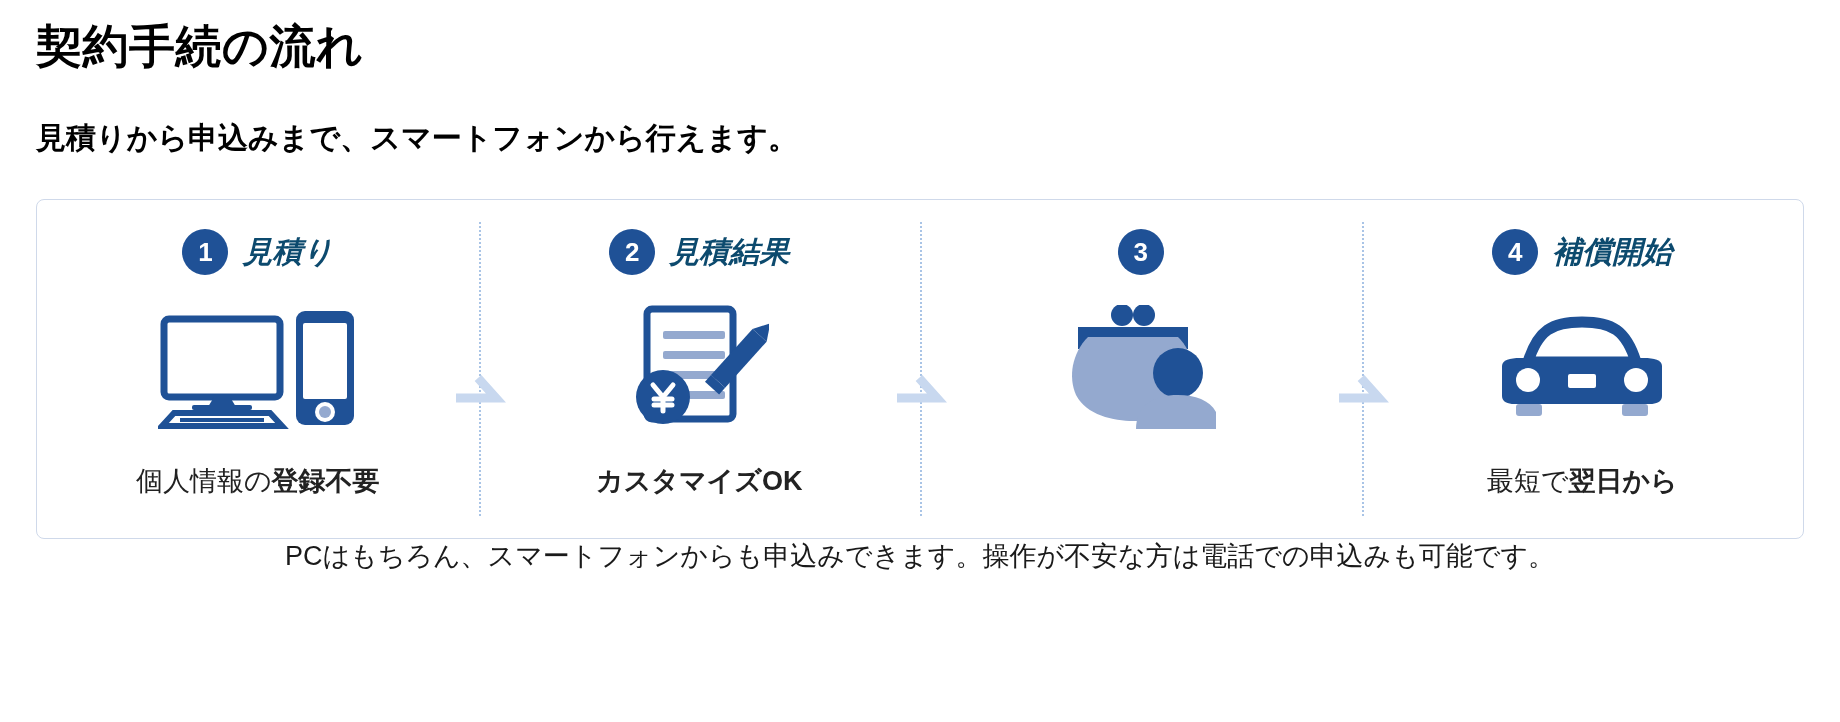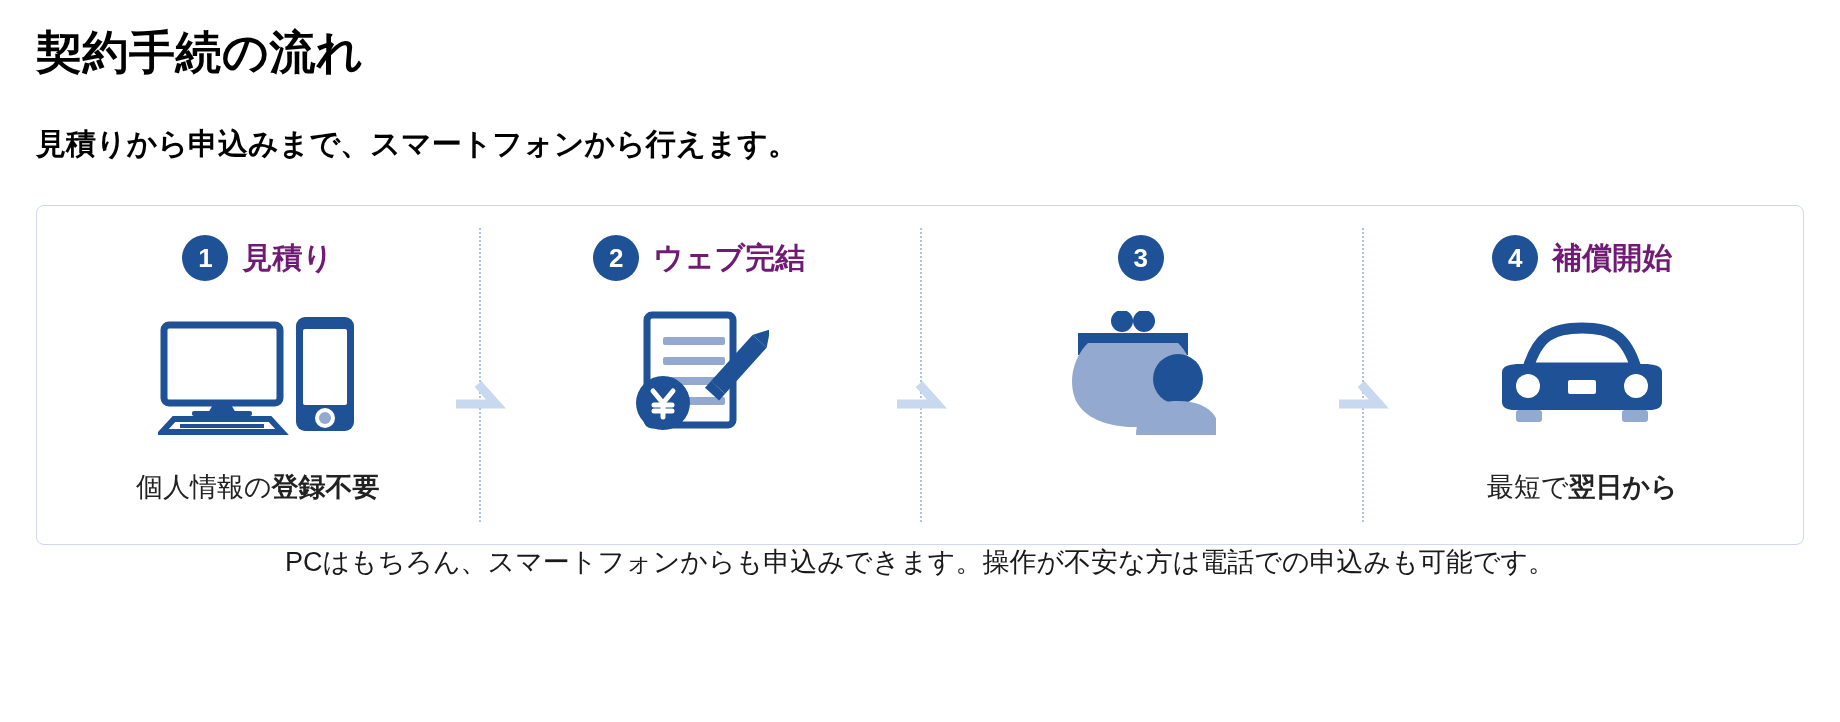--- a/index.html
+++ b/index.html
@@ -13,21 +13,21 @@
     height: 722px;
     font-family: "Liberation Sans", "DejaVu Sans", sans-serif;
     color: #111111;
     overflow: hidden;
     position: relative;
   }
   .page {
     width: 1840px;
     height: 722px;
     box-sizing: border-box;
-    padding: 16px 36px;
+    padding: 10px 36px;
     position: relative;
   }
   
   .page-title {
     font-size: 46px;
     font-weight: bold;
     letter-spacing: 0.5px;
     margin: 0;
     padding-top: 8px;
     line-height: 1.25;
@@ -88,23 +88,24 @@
     font-weight: bold;
     display: flex;
     align-items: center;
     justify-content: center;
     line-height: 1;
     flex: 0 0 auto;
   }
   .step-title {
     font-size: 30px;
     font-weight: bold;
-    color: #701a75;
+    color: #0c4a6e;
     white-space: nowrap;
     line-height: 1;
+    font-style: italic;
   }
   .step-icon {
     margin-top: 26px;
     height: 130px;
     display: flex;
     align-items: center;
     justify-content: center;
   }
   .step-caption {
     margin-top: 34px;
@@ -170,21 +171,21 @@
         <span class="reg">個人情報の</span><span class="bold">登録不要</span>
       </div>
     </div>
 
     <div class="flow-step">
       <svg class="flow-arrow" style="left:-27px;" viewBox="0 0 54 34" aria-hidden="true">
         <path d="M4 28 L44 28 L26 8" fill="none" stroke="#c8d8ef" stroke-width="9" stroke-linecap="butt"></path>
       </svg>
       <div class="step-head">
         <div class="step-badge">2</div>
-        <div class="step-title">ウェブ完結</div>
+        <div class="step-title">見積結果</div>
       </div>
       <div class="step-icon">
         <svg width="140" height="128" viewBox="0 0 140 128" aria-hidden="true">
 
           <rect x="18" y="4" width="86" height="110" rx="5" fill="none" stroke="#1f5196" stroke-width="7"></rect>
 
           <rect x="34" y="26" width="62" height="8" rx="2" fill="#94a9cf"></rect>
           <rect x="34" y="46" width="62" height="8" rx="2" fill="#94a9cf"></rect>
           <rect x="34" y="66" width="62" height="8" rx="2" fill="#94a9cf"></rect>
           <rect x="46" y="86" width="50" height="8" rx="2" fill="#94a9cf"></rect>
@@ -197,20 +198,23 @@
 
           <circle cx="34" cy="92" r="27" fill="#1f5196"></circle>
           <g fill="none" stroke="#ffffff" stroke-width="5" stroke-linecap="round">
             <path d="M24 80 L34 92 L44 80"></path>
             <path d="M34 92 L34 106"></path>
             <path d="M25 94 L43 94"></path>
             <path d="M25 100 L43 100"></path>
           </g>
         </svg>
       </div>
+      <div class="step-caption">
+        <span class="reg"></span><span class="bold">カスタマイズOK</span>
+      </div>
     </div>
 
     <div class="flow-step">
       <svg class="flow-arrow" style="left:-27px;" viewBox="0 0 54 34" aria-hidden="true">
         <path d="M4 28 L44 28 L26 8" fill="none" stroke="#c8d8ef" stroke-width="9" stroke-linecap="butt"></path>
       </svg>
       <div class="step-head">
         <div class="step-badge">3</div>
       </div>
       <div class="step-icon">

